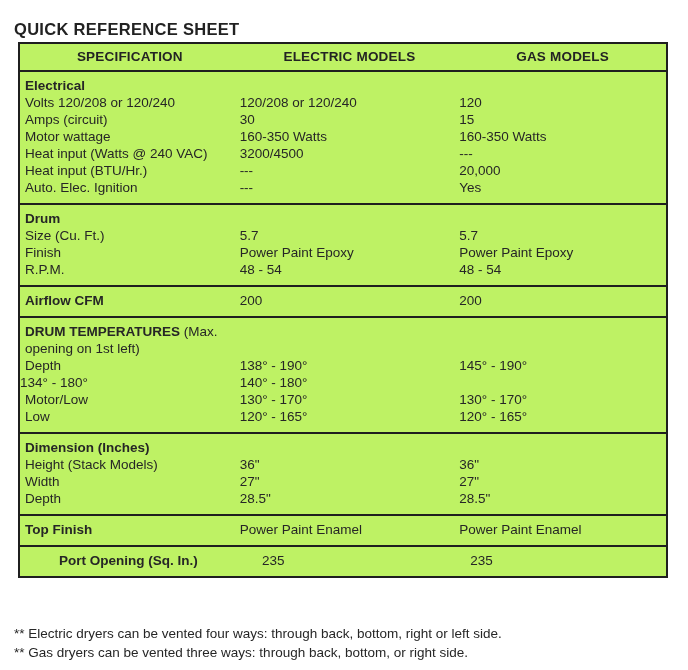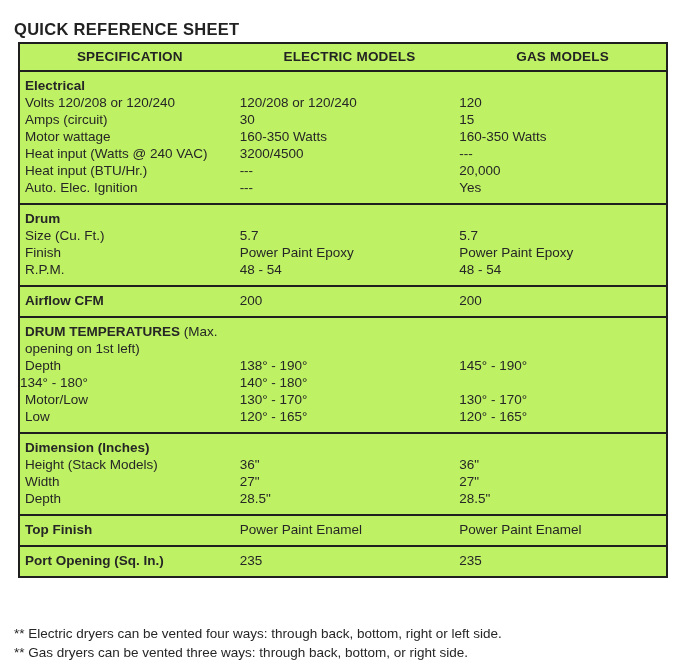--- a/index.html
+++ b/index.html
@@ -38,21 +38,21 @@
 
   .c1 { width: 34%; box-sizing: border-box; }
   .c2 { width: 34%; box-sizing: border-box; }
   .c3 { width: 32%; box-sizing: border-box; }
 
   .section {
     border-bottom: 2px solid #1f1f1f;
     padding: 5px 0 7px 0;
     font-size: 13.5px;
   }
-  .section:last-child { border-bottom: none; }
+  .section:last-child { border-bottom: none; margin-left: 34px; }
 
   .row { display: flex; line-height: 17px; }
   .row .c1 { text-align: left; padding-left: 5px; }
   .row .c2, .row .c3 { }
 
   .b { font-weight: bold; }
 
   .footnotes {
     position: absolute; left: 14px; top: 624px;
     font-size: 13.5px; line-height: 19px; color: #262626;

